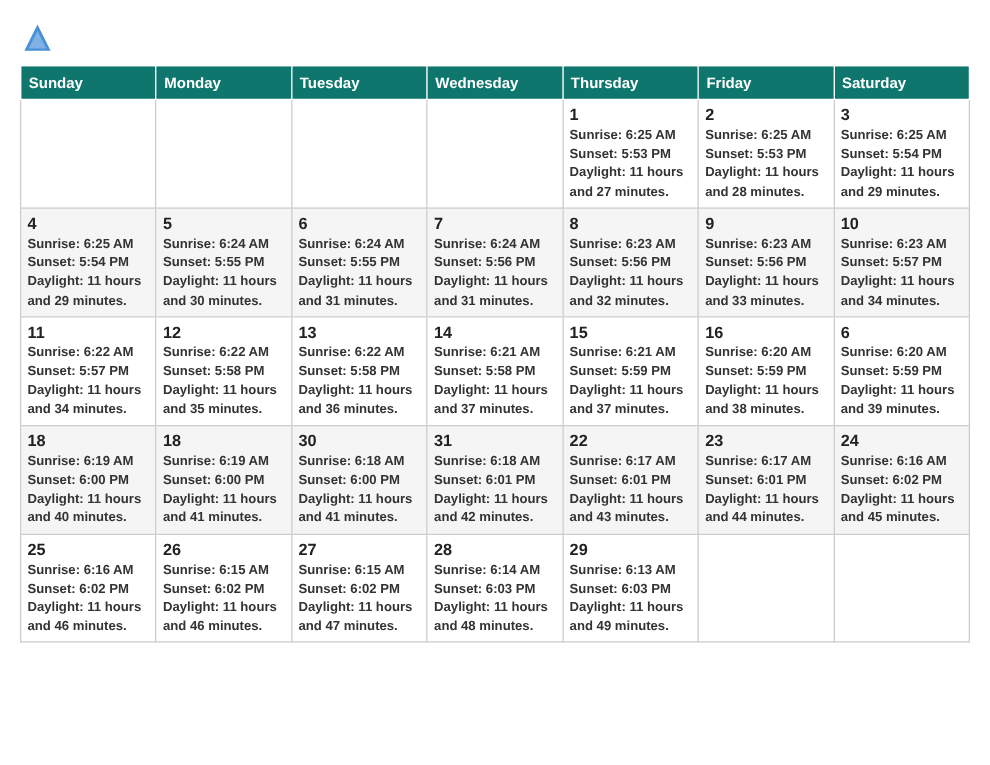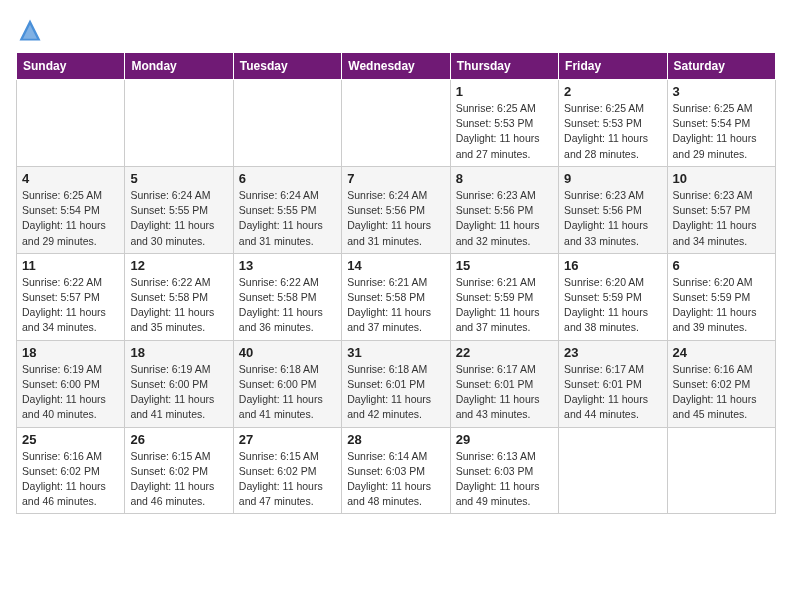--- a/index.html
+++ b/index.html
@@ -54,21 +54,21 @@
       color: #444;
       margin-top: 2px;
     }
     .calendar {
       width: 100%;
       border-collapse: collapse;
       margin-top: 8px;
       font-size: 11px;
     }
     .calendar th {
-      background: #701a75;
+      background: #0f766e;
       color: #fff;
       text-align: left;
       padding: 6px 6px;
       font-size: 12px;
       font-weight: bold;
       border: 1px solid #fff;
     }
     .calendar td {
       border: 1px solid #ccc;
       vertical-align: top;
@@ -84,20 +84,21 @@
       font-size: 13px;
       font-weight: bold;
       color: #222;
       display: block;
       margin-bottom: 2px;
     }
     .day-info {
       color: #333;
       font-size: 10.5px;
       line-height: 1.45;
+      font-weight: bold;
     }
     .empty-cell {
       background: #f9f9f9;
     }
   </style>
 </head>
 <body>
 
 <div class="header-top">
   <div class="logo">
@@ -248,21 +249,21 @@
 Sunset: 6:00 PM
 Daylight: 11 hours and 40 minutes.</div>
         </td>
         <td>
           <span class="day-num">18</span>
           <div class="day-info" style="white-space: pre-line;">Sunrise: 6:19 AM
 Sunset: 6:00 PM
 Daylight: 11 hours and 41 minutes.</div>
         </td>
         <td>
-          <span class="day-num">40</span>
+          <span class="day-num">30</span>
           <div class="day-info" style="white-space: pre-line;">Sunrise: 6:18 AM
 Sunset: 6:00 PM
 Daylight: 11 hours and 41 minutes.</div>
         </td>
         <td>
           <span class="day-num">31</span>
           <div class="day-info" style="white-space: pre-line;">Sunrise: 6:18 AM
 Sunset: 6:01 PM
 Daylight: 11 hours and 42 minutes.</div>
         </td>

